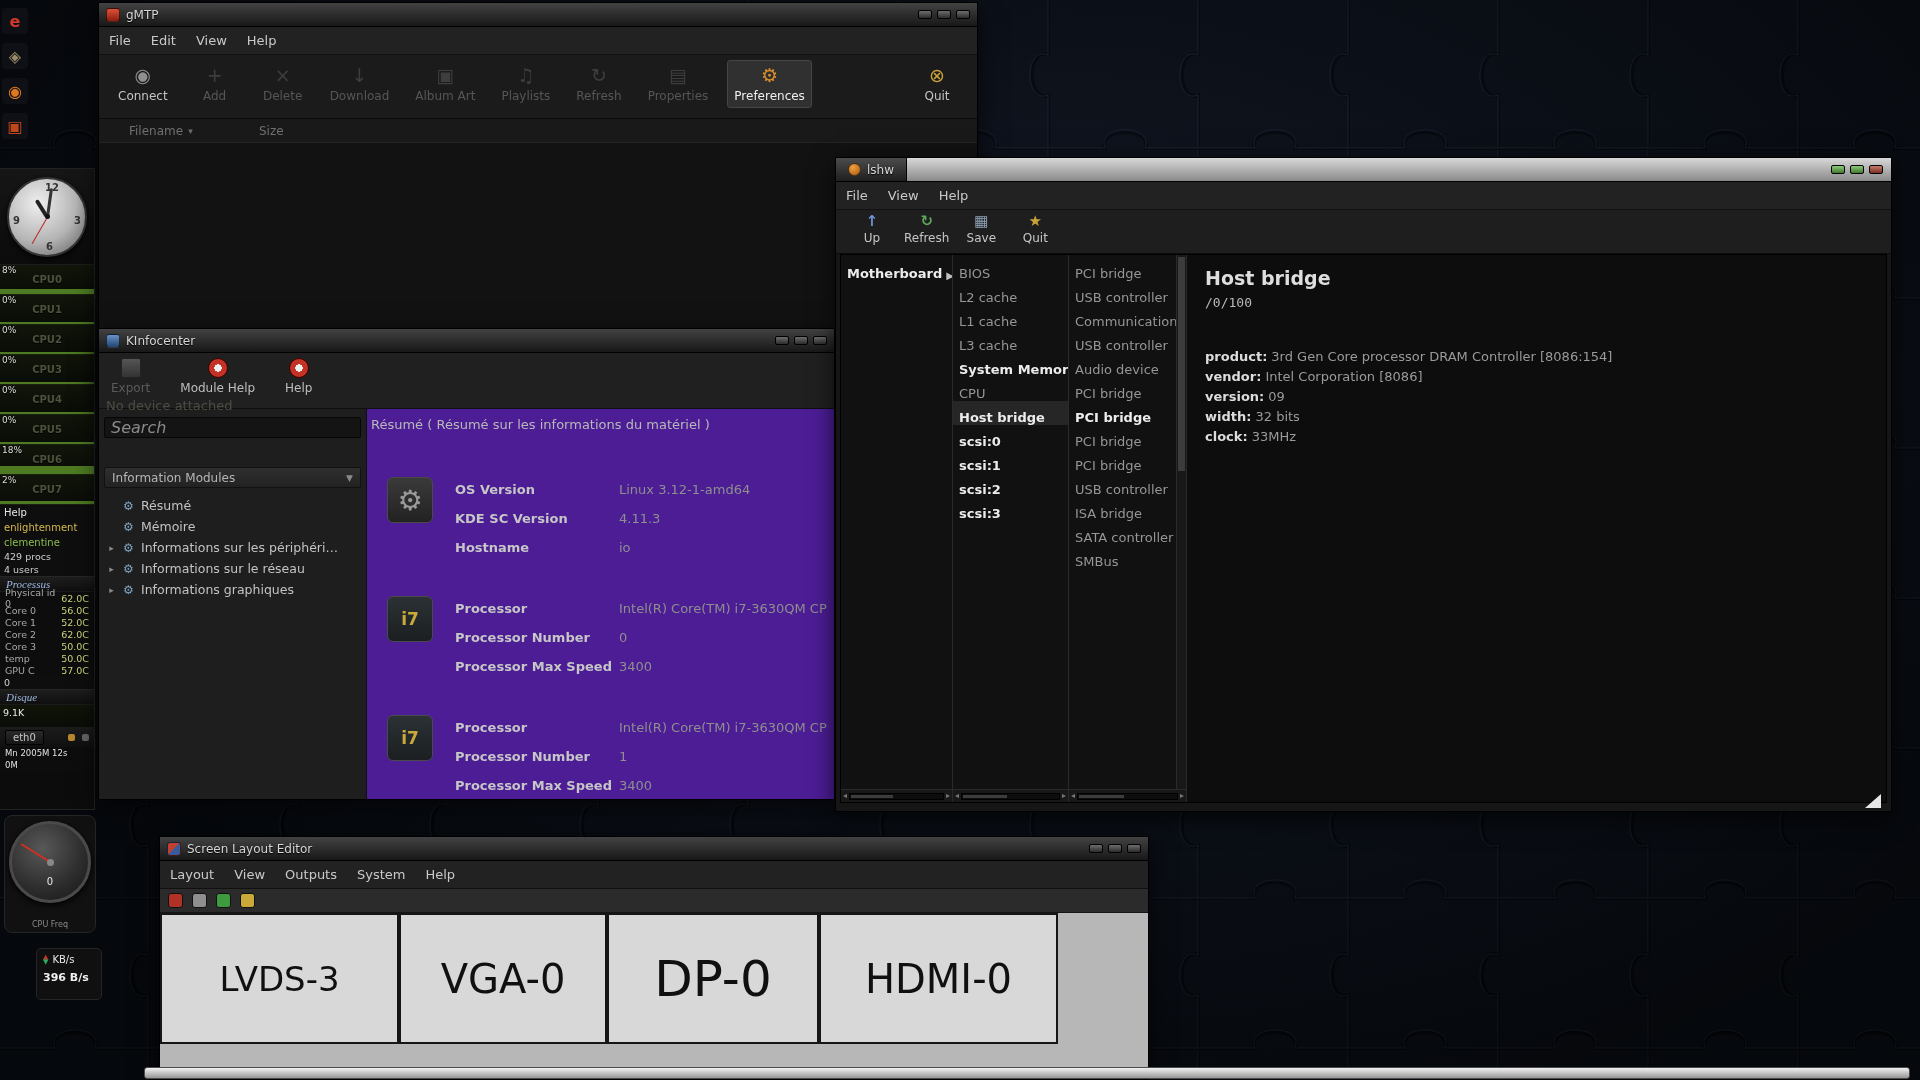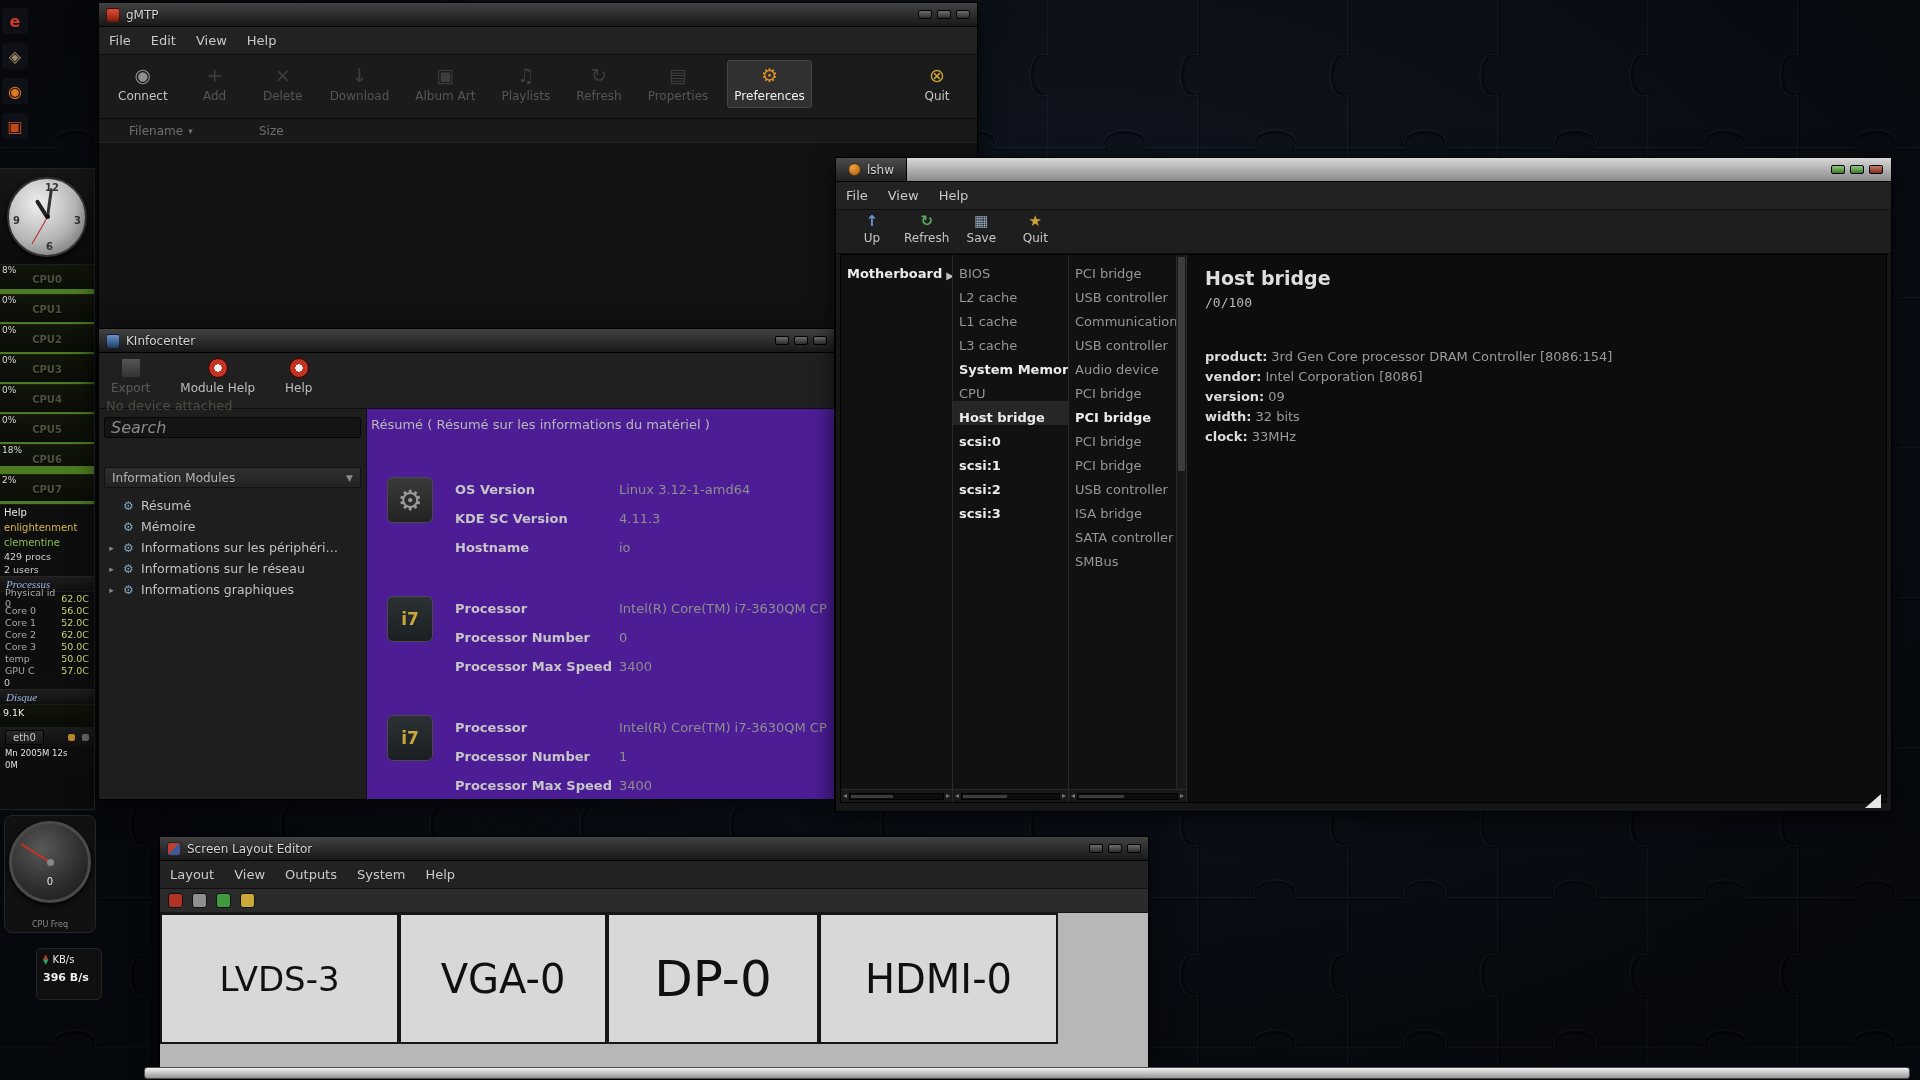--- a/index.html
+++ b/index.html
@@ -251,21 +251,21 @@
       <div class="prow">
         <span style="color: rgb(216, 184, 78);">enlightenment</span>
       </div>
       <div class="prow">
         <span style="color: rgb(140, 191, 79);">clementine</span>
       </div>
     </div>
   <div>
 
   <div class="statrow">429 procs</div>
-      <div class="statrow">2 users</div>
+      <div class="statrow">4 users</div>
     </div>
   <div class="mhdr">Processus</div>
   <div>
 
   <div class="trow">
         <span class="tl">Physical id 0</span>
         <span class="tv">62.0C</span>
       </div>
       <div class="trow">
         <span class="tl">Core 0</span>

